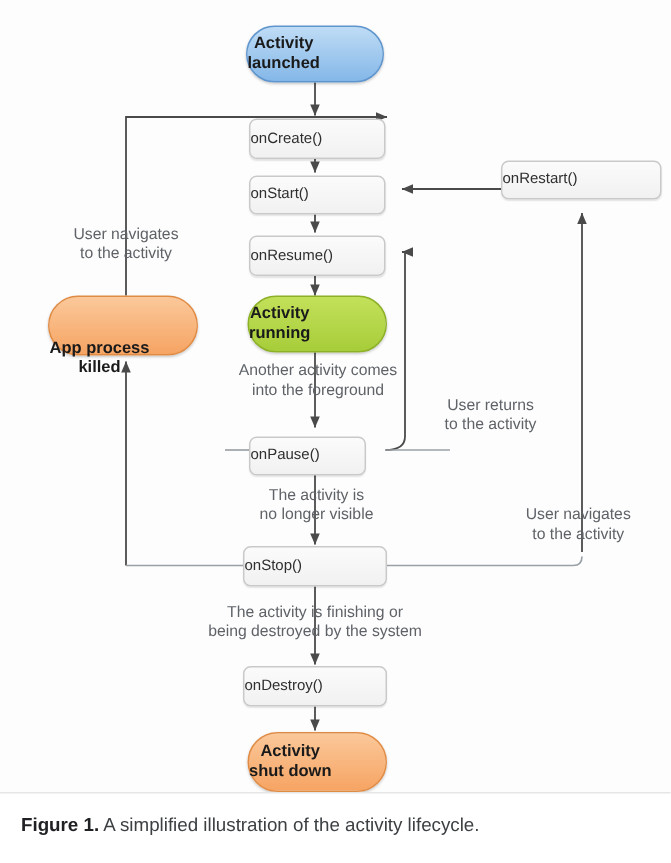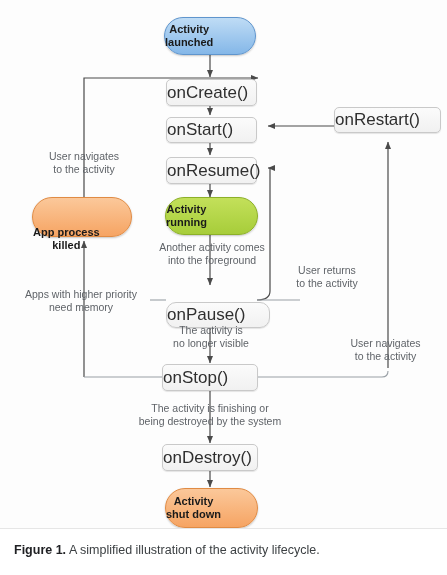--- a/index.html
+++ b/index.html
@@ -27,21 +27,21 @@
     display:flex;align-items:center;
     text-align:center;
     line-height:1.15;
   }
 
   
   .cb{
     background:linear-gradient(180deg,#fbfbfb 0%,#f1f1f1 100%);
     border:1px solid #c9c9c9;
     border-radius:5px;
-    font-size:17px;
+    font-size:10px;
     color:#2f2f2f;
     box-shadow:0 1px 1px rgba(0,0,0,.10);
   }
 
   
   .pill{
     border-radius:999px;
     font-size:11px;
     font-weight:bold;
     color:#1a1a1a;
@@ -163,42 +163,40 @@
 
     <div class="node cb" style="left:334px;top:107px;width:107px;height:26px;">
       <span>onRestart()</span>
     </div>
 
     <div class="node pill orange" style="left:32px;top:197px;width:100px;height:40px;">
       <span style="white-space:pre-line;margin-top:44px;">App process
 killed</span>
     </div>
 
-    <div class="node cb" style="left:166px;top:302px;width:104px;height:26px;border-radius:10px;">
+    <div class="node cb" style="left:166px;top:291px;width:78px;height:26px;">
       <span>onPause()</span>
     </div>
 
     <div class="node cb" style="left:162px;top:364px;width:96px;height:27px;">
       <span>onStop()</span>
     </div>
 
     <div class="node cb" style="left:162px;top:444px;width:96px;height:27px;">
       <span>onDestroy()</span>
     </div>
 
     <div class="node pill orange" style="left:165px;top:488px;width:93px;height:40px;">
       <span style="white-space:pre-line;">Activity
 shut down</span>
     </div>
 
     <div class="cap" style="left:16px;top:150px;width:136px;">User navigates
 to the activity</div>
 
-    <div class="cap" style="left:6px;top:288px;width:150px;">Apps with higher priority
-need memory</div>
 
     <div class="cap" style="left:142px;top:241px;width:140px;">Another activity comes
 into the foreground</div>
 
     <div class="cap" style="left:279px;top:264px;width:96px;">User returns
 to the activity</div>
 
     <div class="cap" style="left:151px;top:324px;width:120px;">The activity is
 no longer visible</div>
 

